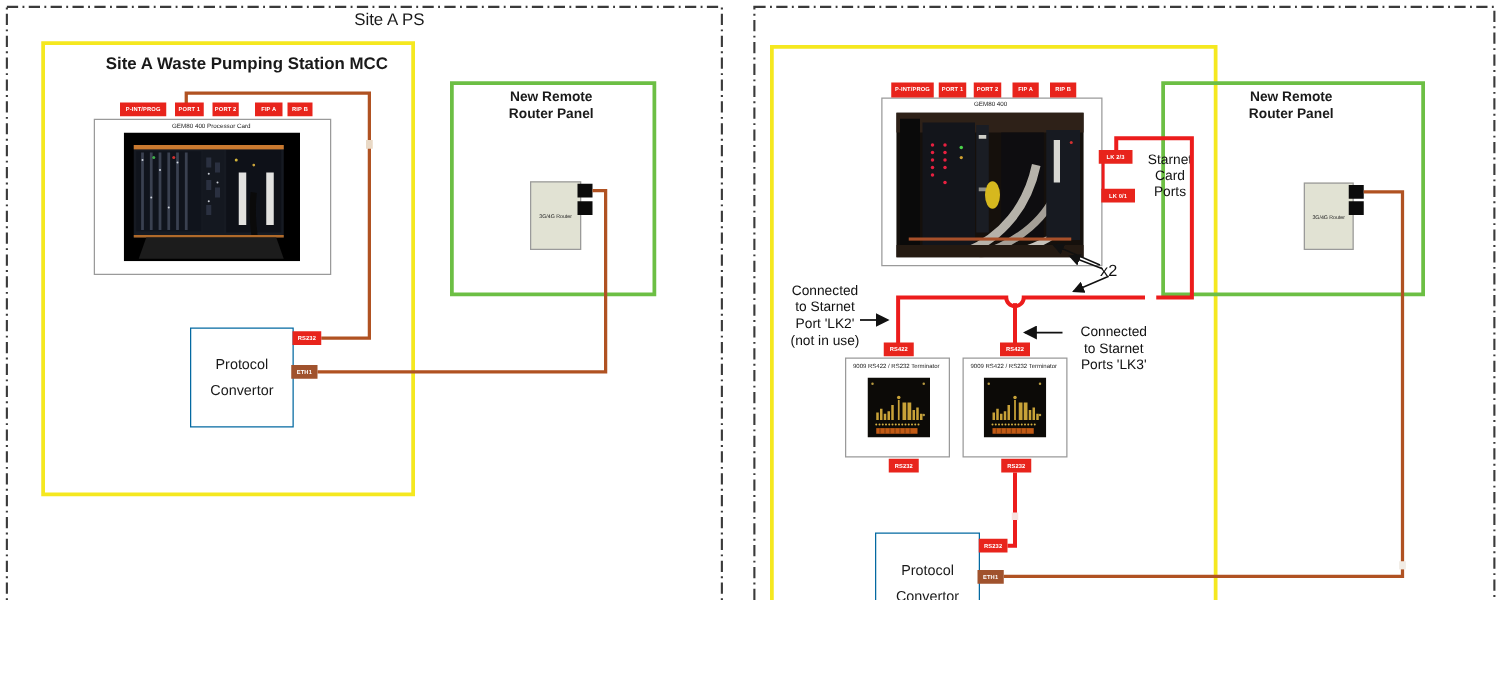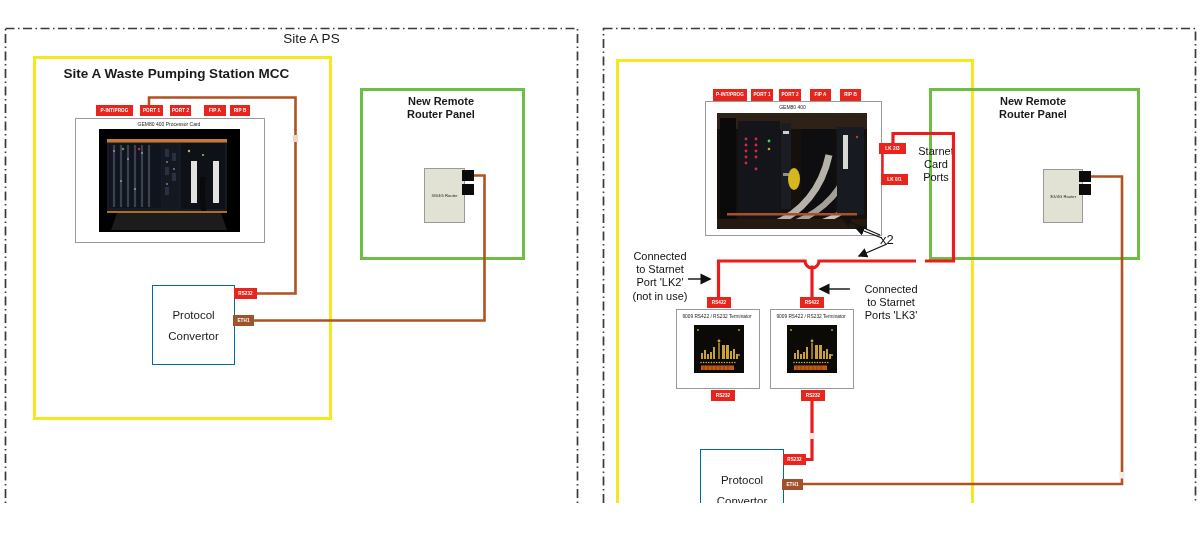--- a/index.html
+++ b/index.html
@@ -1,17 +1,17 @@
 <!DOCTYPE html>
 <html><head>
 <meta charset="utf-8">
 <style>
   html,body{margin:0;padding:0;background:#fff;}
   #stage{position:relative;width:1200px;height:480px;background:#ffffff;overflow:hidden;
-         font-family:"Liberation Sans",sans-serif;color:#1a1a1a;margin-top:23px;}
+         font-family:"Liberation Sans",sans-serif;color:#1a1a1a;}
   .abs{position:absolute;}
   .site-title{position:absolute;text-align:center;font-size:13.5px;color:#1a1a1a;}
   .panel-yellow{position:absolute;border:3px solid #F5E81F;background:transparent;}
   .panel-green{position:absolute;border:3px solid #6CBF44;background:transparent;}
   .mcc-title{position:absolute;text-align:center;font-weight:bold;font-size:13.5px;}
   .panel-title{position:absolute;text-align:center;font-weight:bold;font-size:11px;line-height:1.2;}
   .white-box{position:absolute;background:#fff;border:1px solid #9a9a9a;}
   .chip{position:absolute;background:#E8241C;color:#fff;font-weight:bold;font-size:4.6px;
         display:flex;align-items:center;justify-content:center;z-index:12;letter-spacing:.1px;}
   .chip.brown{background:#A0522D;}
@@ -28,21 +28,21 @@
 </style>
 </head>
 <body>
 
 <div id="stage">
 
   <div class="site-title abs" style="left:25px;top:8px;width:573px;">Site A PS</div>
 
   <div class="panel-yellow" style="left:33px;top:33px;width:293px;height:358px;"></div>
 
-  <div class="mcc-title" style="left:34px;top:43px;width:285px;">Site A Waste Pumping Station MCC</div>
+  <div class="mcc-title" style="left:55px;top:43px;width:285px;">Site A Waste Pumping Station MCC</div>
 
   <div class="chip" style="left:96px;top:82px;width:37px;height:11px;">P-INT/PROG</div>
   <div class="chip" style="left:140px;top:82px;width:23px;height:11px;">PORT 1</div>
   <div class="chip" style="left:170px;top:82px;width:21px;height:11px;">PORT 2</div>
   <div class="chip" style="left:204px;top:82px;width:22px;height:11px;">FIP A</div>
   <div class="chip" style="left:230px;top:82px;width:20px;height:11px;">RIP B</div>
 
   <div class="white-box" style="left:75px;top:95px;width:188px;height:123px;"></div>
   <div class="caption" style="left:75px;top:98px;width:188px;">GEM80 400 Processor Card</div>
   <div class="photo" style="left:99px;top:106px;">

